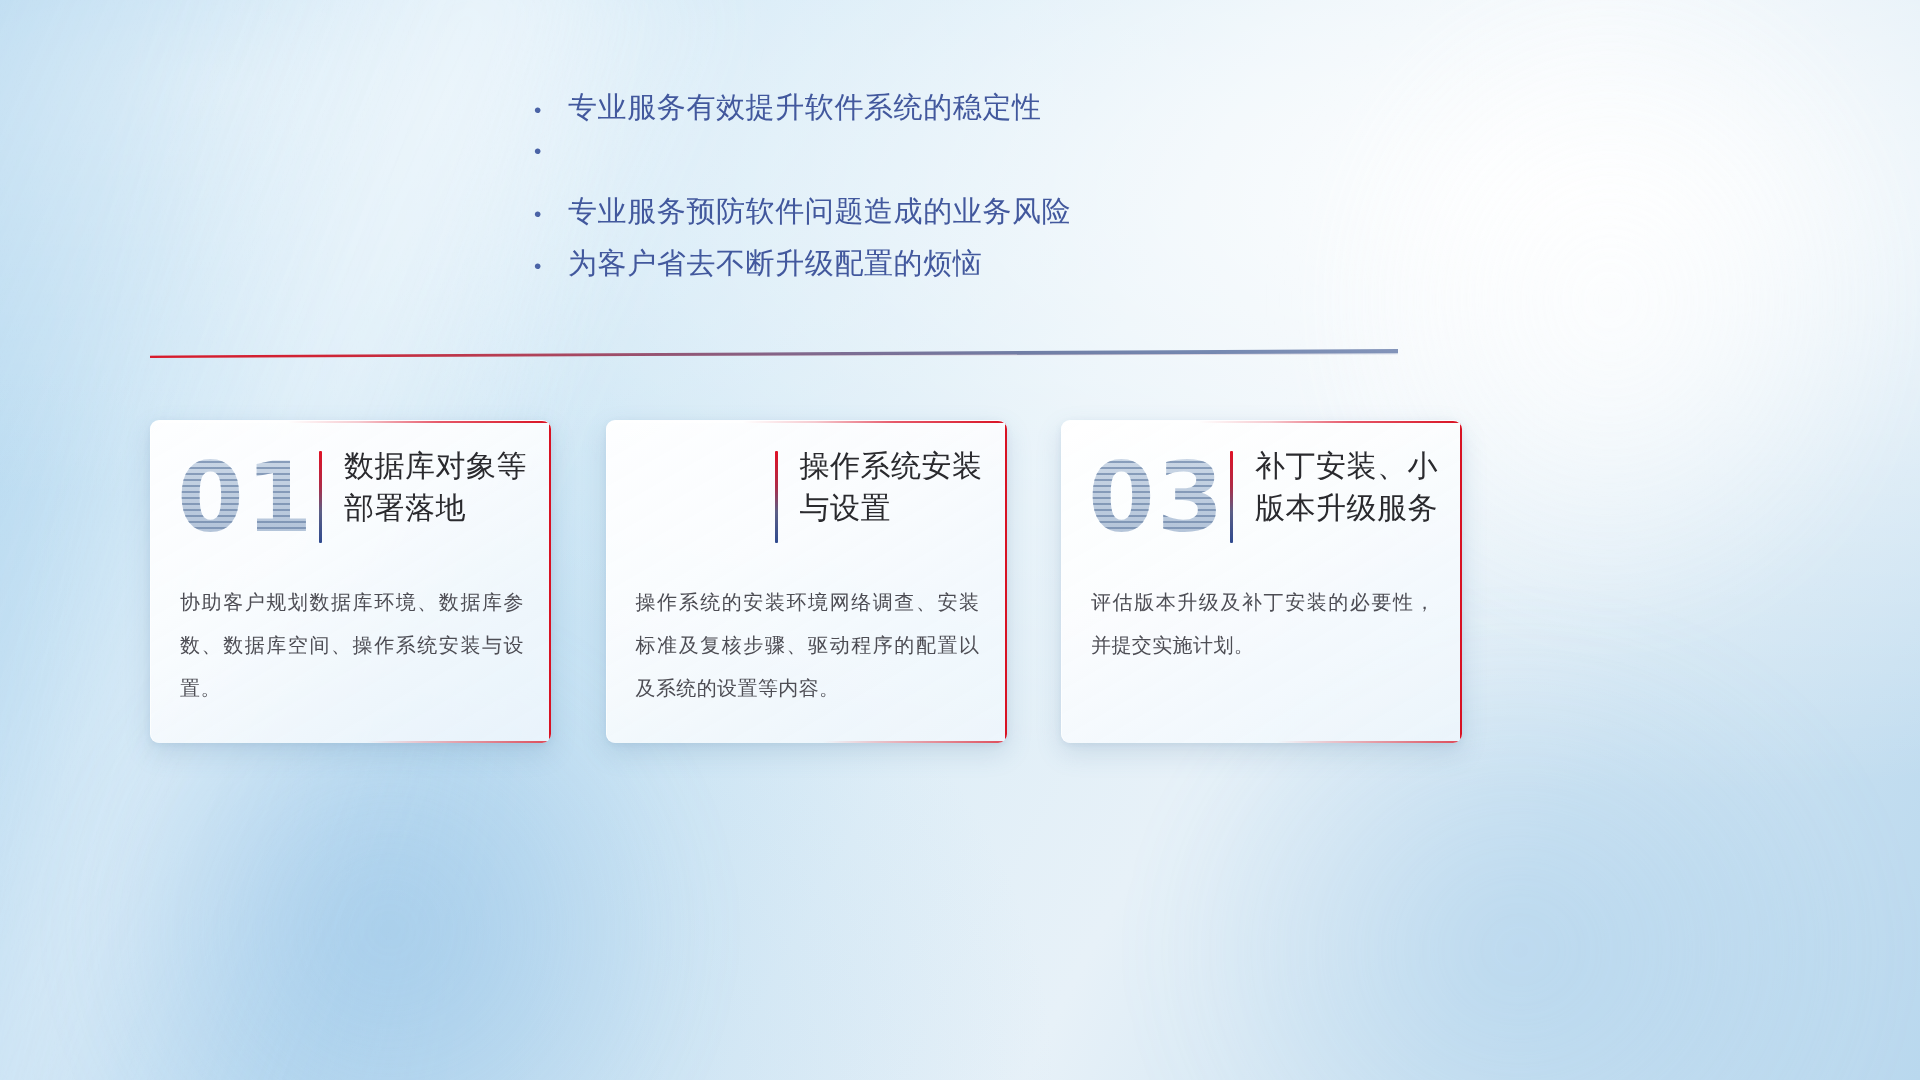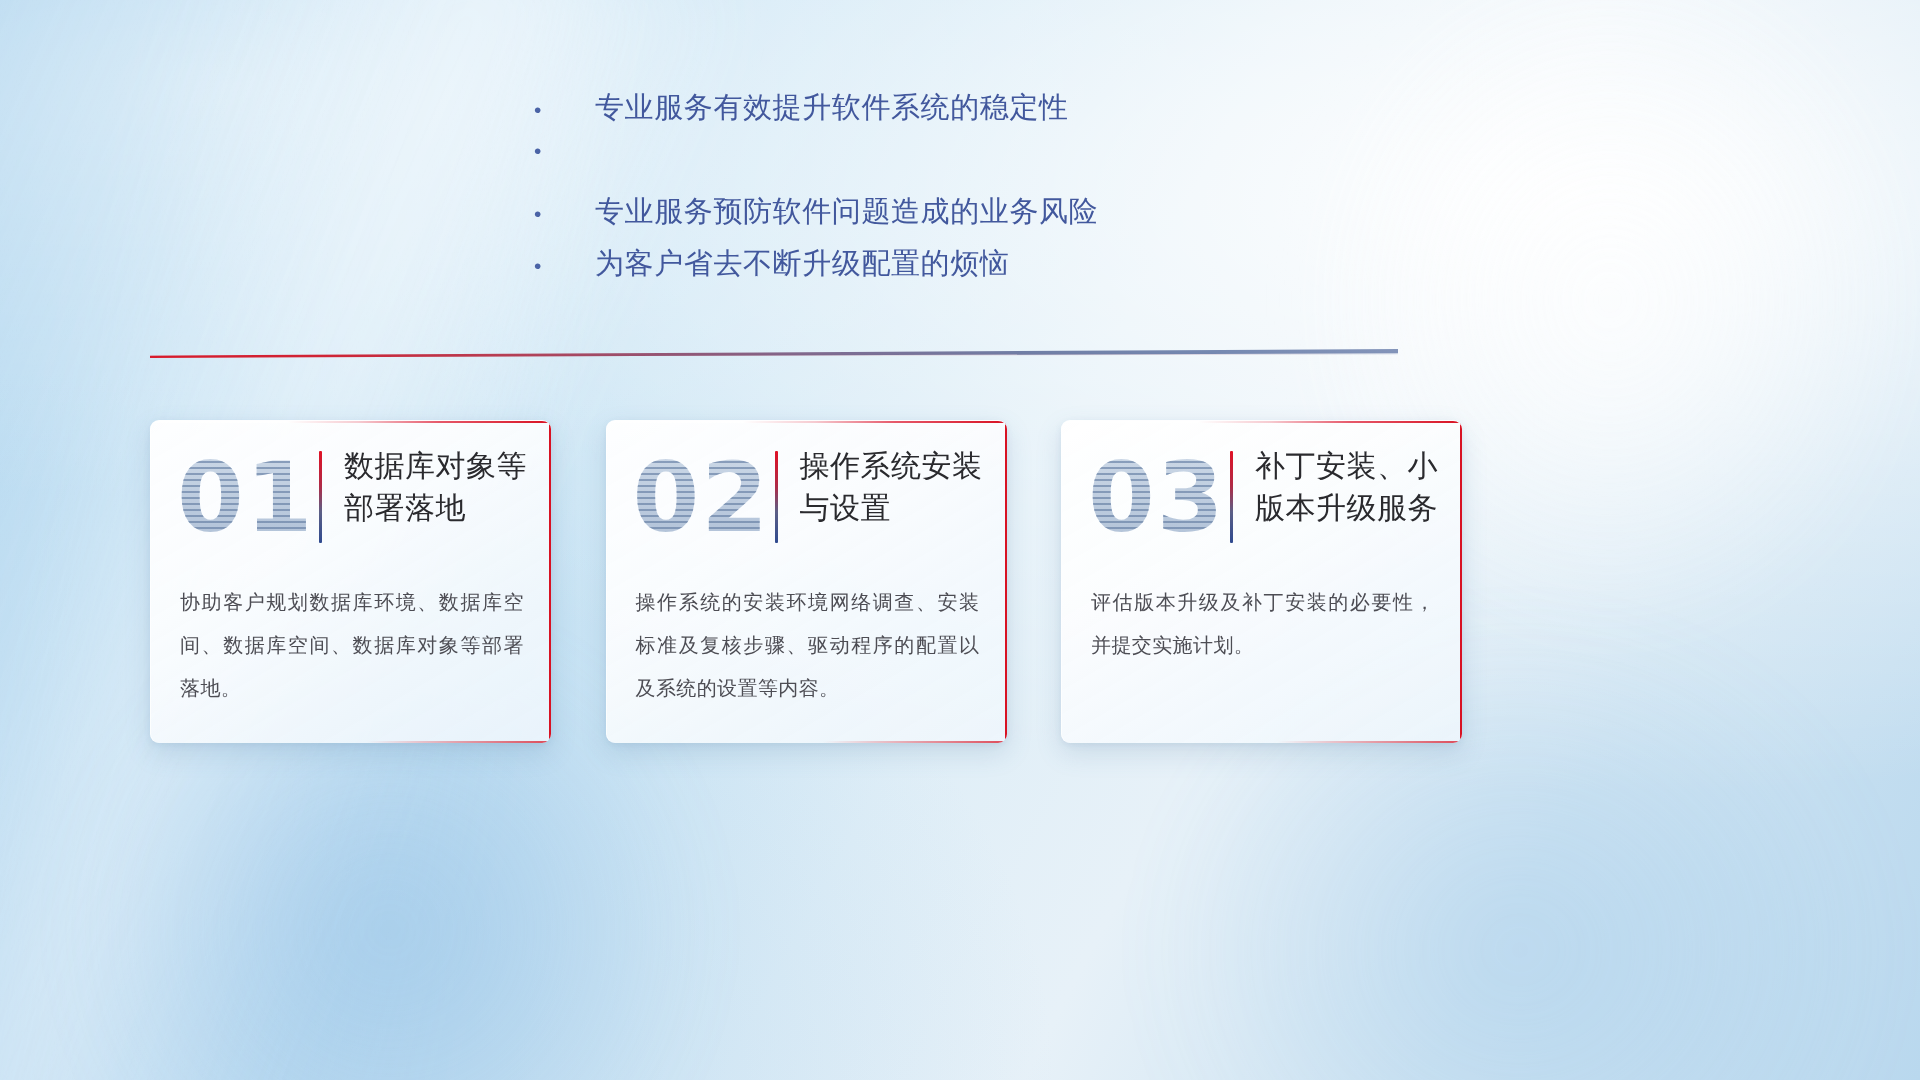--- a/index.html
+++ b/index.html
@@ -55,21 +55,20 @@
     width:34px;flex:0 0 34px;text-align:left;
     color:#4a63a6;font-size:21px;line-height:1;
   }
   .bullet-text{
     color:#42589d;
     font-size:29px;
     letter-spacing:.6px;
     font-weight:400;
     white-space:nowrap;
     font-family:"Liberation Sans","DejaVu Sans",sans-serif;
-    margin-left:27px;
   }
 
   
   #divider{
     position:absolute;left:150px;top:349px;width:1248px;height:9px;
   }
   #divider .edge{
     position:absolute;left:0;top:0;width:100%;height:100%;
     background:linear-gradient(90deg,#d81223 0%, #cf1b2d 14%, #b5364c 28%, #8e5070 42%, #76688f 56%, #6a78a1 70%, #6e82ac 84%, #7d8fb6 100%);
     clip-path:polygon(0% 74%, 100% 0%, 100% 46%, 0% 100%);
@@ -184,29 +183,28 @@
       <div class="topline"></div>
       <div class="rightline"></div>
       <div class="bottomfade"></div>
       <div class="card-head">
         <div class="watermark">01</div>
         <div class="title-wrap">
           <div class="title-bar"></div>
           <div class="card-title">数据库对象等部署落地</div>
         </div>
       </div>
-      <div class="card-body">协助客户规划数据库环境、数据库空间、数据库空间、数据库对象等部署落地。</div>
+      <div class="card-body">协助客户规划数据库环境、数据库参数、数据库空间、操作系统安装与设置。</div>
     </div>
 
     <div class="card">
       <div class="topline"></div>
       <div class="rightline"></div>
       <div class="bottomfade"></div>
       <div class="card-head">
-        <div class="watermark">02</div>
         <div class="title-wrap">
           <div class="title-bar"></div>
           <div class="card-title">操作系统安装与设置</div>
         </div>
       </div>
       <div class="card-body">操作系统的安装环境网络调查、安装标准及复核步骤、驱动程序的配置以及系统的设置等内容。</div>
     </div>
 
     <div class="card">
       <div class="topline"></div>

